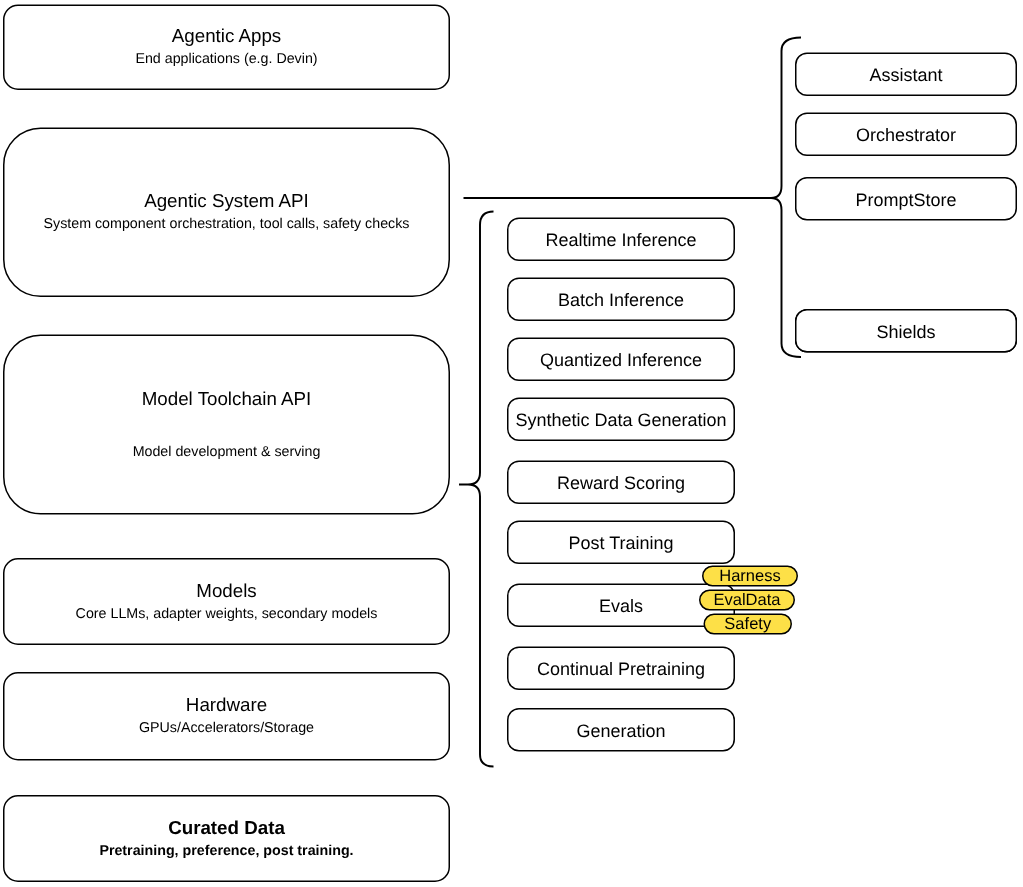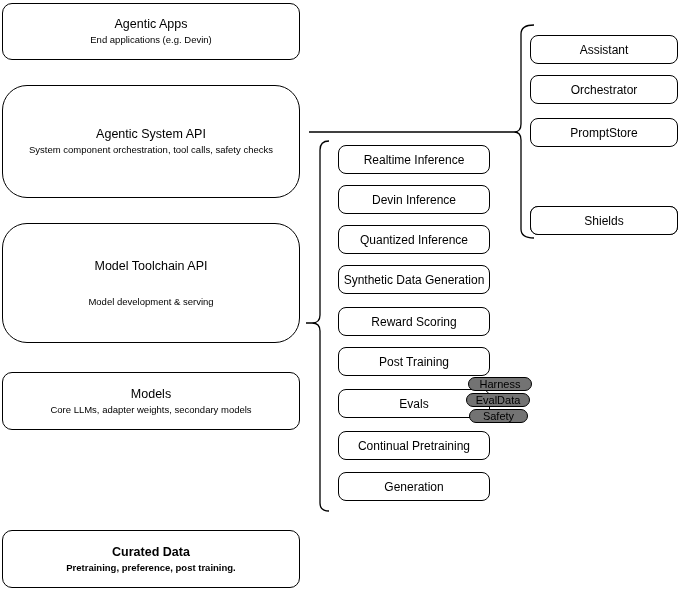--- a/index.html
+++ b/index.html
@@ -31,21 +31,21 @@
   .mbox {
     left: 338px; width: 152px; height: 29px;
     border-radius: 8px; font-size: 12px;
   }
   .rbox {
     left: 530px; width: 148px; height: 29px;
     border-radius: 8px; font-size: 12px;
   }
   .tag {
     position: absolute;
-    background: #737373;
+    background: #fde047;
     border: 1px solid #000000;
     box-sizing: border-box;
     border-radius: 8px;
     font-size: 11px;
     line-height: 12px;
     display: flex;
     align-items: center;
     justify-content: center;
     z-index: 5;
   }
@@ -83,31 +83,35 @@
   <div class="node lbox r-lg" style="top:223px; height:120px;gap:20px;">
     <div class="ltitle">Model Toolchain API</div>
     <div class="lsub">Model development &amp; serving</div>
   </div>
 
   <div class="node lbox r-sm" style="top:372px; height:58px;">
     <div class="ltitle">Models</div>
     <div class="lsub">Core LLMs, adapter weights, secondary models</div>
   </div>
 
+  <div class="node lbox r-sm" style="top:448px; height:59px;">
+    <div class="ltitle">Hardware</div>
+    <div class="lsub">GPUs/Accelerators/Storage</div>
+  </div>
 
   <div class="node lbox r-sm" style="top:530px; height:58px;font-weight:bold;">
     <div class="ltitle">Curated Data</div>
     <div class="lsub">Pretraining, preference, post training.</div>
   </div>
 
   <div class="node mbox" style="top:145px;">
     <span>Realtime Inference</span>
   </div>
   <div class="node mbox" style="top:185px;">
-    <span>Devin Inference</span>
+    <span>Batch Inference</span>
   </div>
   <div class="node mbox" style="top:225px;">
     <span>Quantized Inference</span>
   </div>
   <div class="node mbox" style="top:265px;">
     <span>Synthetic Data Generation</span>
   </div>
   <div class="node mbox" style="top:307px;">
     <span>Reward Scoring</span>
   </div>

